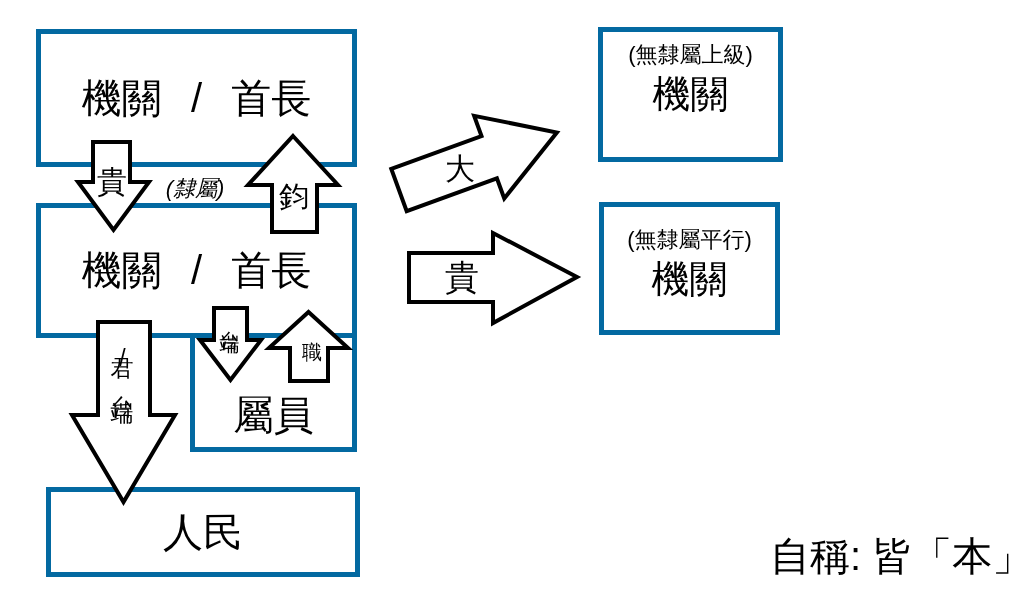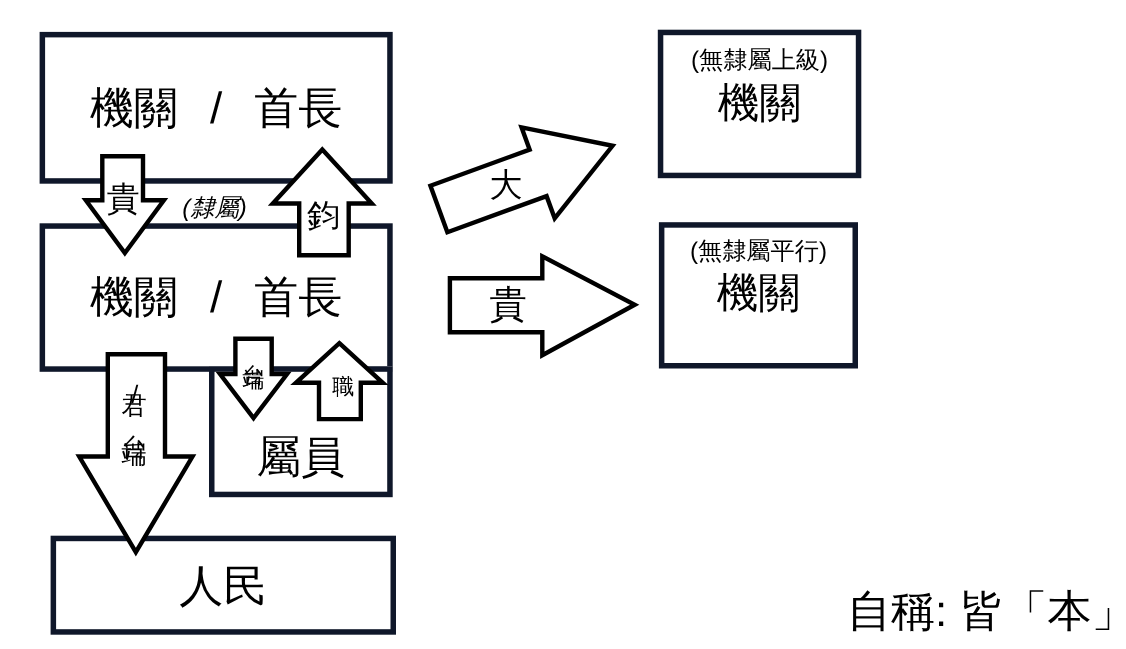--- a/index.html
+++ b/index.html
@@ -8,34 +8,34 @@
     width: 1024px;
     height: 590px;
     background: #ffffff;
     font-family: "Liberation Sans", "DejaVu Sans", sans-serif;
     color: #000;
     overflow: hidden;
   }
   .box {
     position: absolute;
     box-sizing: border-box;
-    border: 5px solid #0f172a;
+    border: 5px solid #0369a1;
     background: #ffffff;
     display: flex;
     align-items: center;
     justify-content: center;
     text-align: center;
     z-index: 1;
   }
   #box-top-left  { left: 36px;  top: 29px;  width: 321px; height: 138px; font-size: 40px; word-spacing: 18px; }
   #box-mid-left  { left: 36px;  top: 203px; width: 321px; height: 135px; font-size: 40px; word-spacing: 18px; }
   #box-subordinate { left: 190px; top: 333px; width: 167px; height: 119px; font-size: 40px; align-items: flex-end; padding-bottom: 4px; }
   #box-people    { left: 46px;  top: 487px; width: 314px; height: 90px;  font-size: 40px; }
   #box-top-right { left: 598px; top: 27px;  width: 185px; height: 135px; flex-direction: column; justify-content: flex-start; padding-top: 8px; }
-  #box-mr-agency { left: 599px; top: 202px; width: 181px; height: 133px; flex-direction: column; justify-content: flex-start; padding-top: 6px; }
+  #box-mr-agency { left: 599px; top: 202px; width: 181px; height: 133px; flex-direction: column; justify-content: flex-start; padding-top: 18px; }
   #box-mr-group  { left: 780px; top: 202px; width: 184px; height: 133px; font-size: 38px; }
   .box .note   { font-size: 22px; line-height: 30px; }
   .box .blabel { font-size: 38px; line-height: 48px; text-align: center; }
 
   .arrows-svg { position: absolute; left: 0; top: 0; z-index: 2; }
   .arrows-svg polygon { fill: #ffffff; stroke: #000000; stroke-width: 4; stroke-linejoin: miter; }
 
   .alabel {
     position: absolute;
     transform: translate(-50%, -50%);

